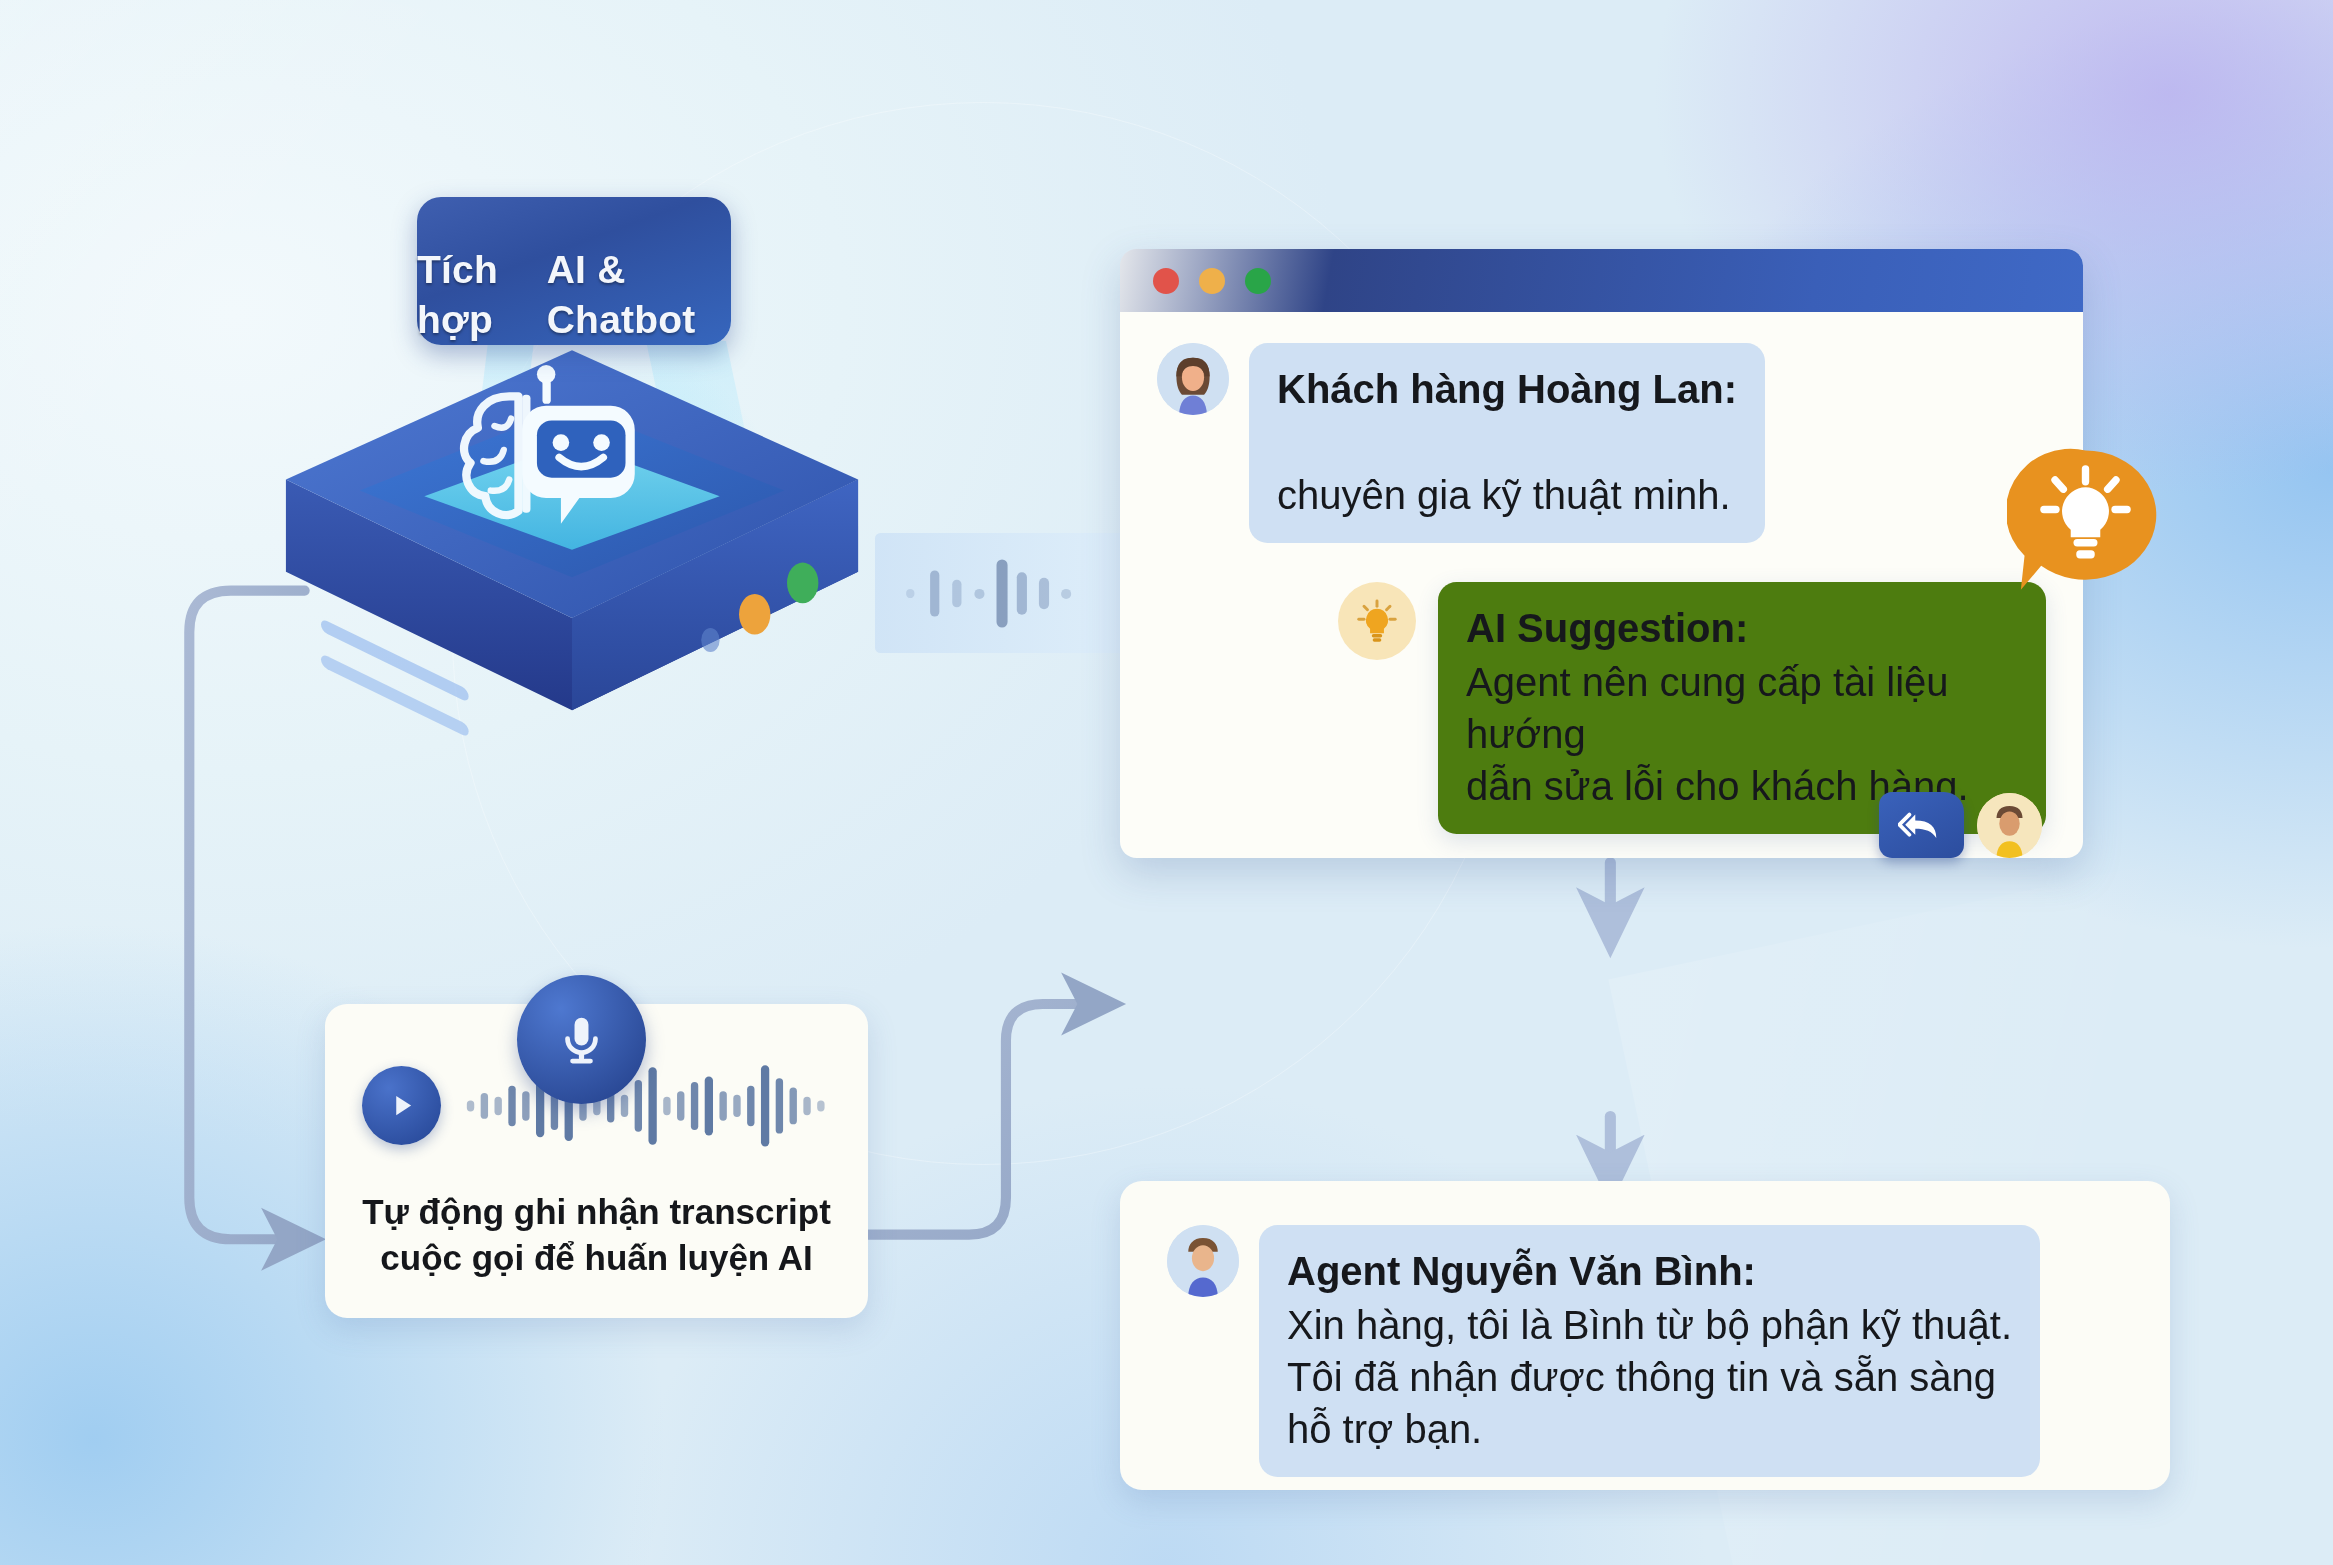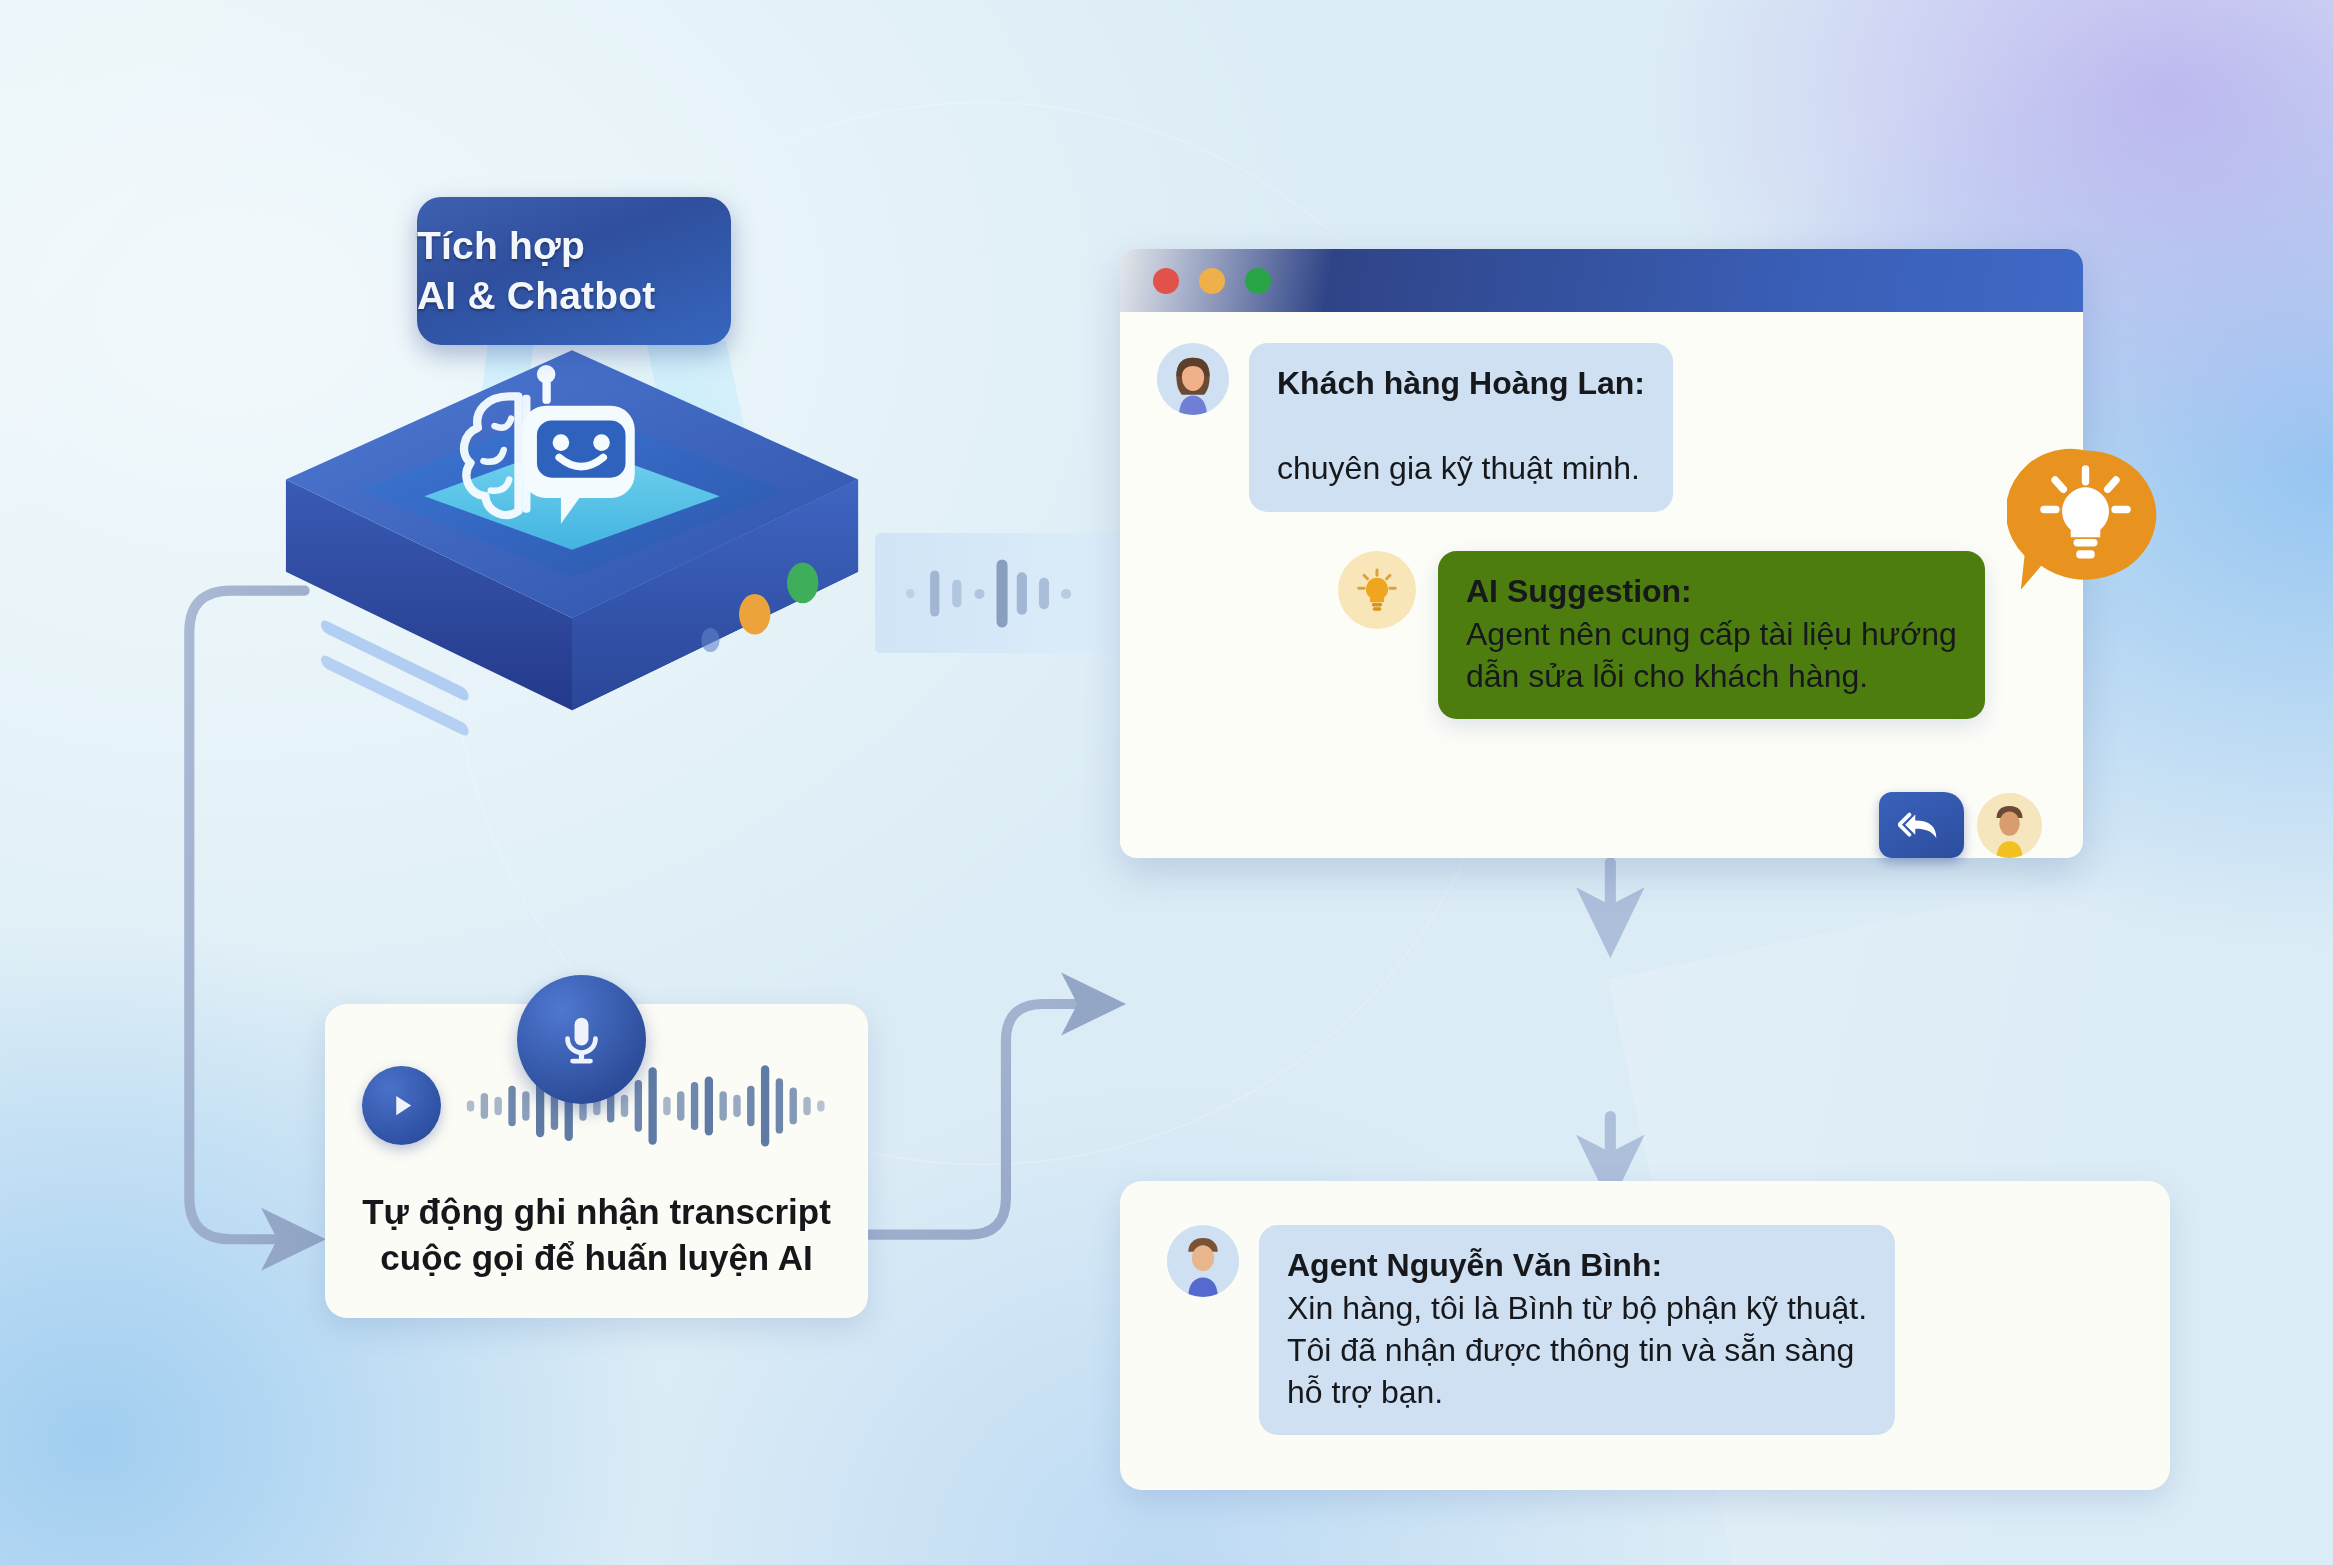--- a/index.html
+++ b/index.html
@@ -35,22 +35,22 @@
   }
 
   
   .title-pill {
     position: absolute;
     left: 417px; top: 197px;
     width: 314px; height: 148px;
     border-radius: 24px;
     background: linear-gradient(160deg,#3f5fb0 0%, #2f4f9e 40%, #3666bd 100%);
     box-shadow: 0 9.2px 24px rgba(40,70,140,0.35);
-    display: flex; flex-direction: column;
-    align-items: flex-start; justify-content: center;
+    display: flex; flex-direction: row;
+    align-items: flex-end; justify-content: center;
     color: #f3f6fb;
     font-weight: bold;
     font-size: 39px;
     line-height: 1.28;
     letter-spacing: 0.2px;
     text-shadow: 0 1.8px 2.8px rgba(0,0,0,0.35);
     z-index: 14;
   }
 
   
@@ -94,21 +94,21 @@
     flex: 0 0 72px;
     position: relative; overflow: hidden;
   }
   .avatar.female { background:#cfe0f2; }
   .avatar.male   { background:#cfe0f2; }
   .avatar.agent-y{ background:#f6e6bd; }
 
   .bubble {
     border-radius: 18.5px;
     padding: 20px 28px 22px 28px;
-    font-size: 32px;
+    font-size: 40px;
     line-height: 1.30;
     color: #16181c;
   }
   .bubble.blue { background:#cfe0f3; }
   .bubble.white{ background:#4d7c0f; box-shadow: 0 7.4px 22px rgba(70,100,160,0.16); }
   .bubble .who { font-weight: bold; display:block; margin-bottom: 1.8px;}
 
   .ai-row { display:flex; align-items:flex-start; gap: 22px; margin-top: 39px; margin-left: 181px; }
   .bulb-circle {
     width: 78px; height: 78px; border-radius: 50%;

